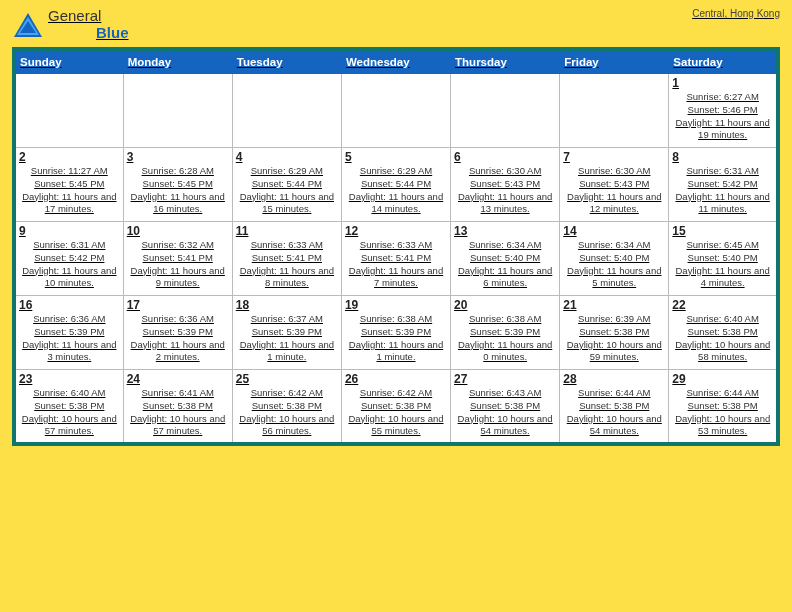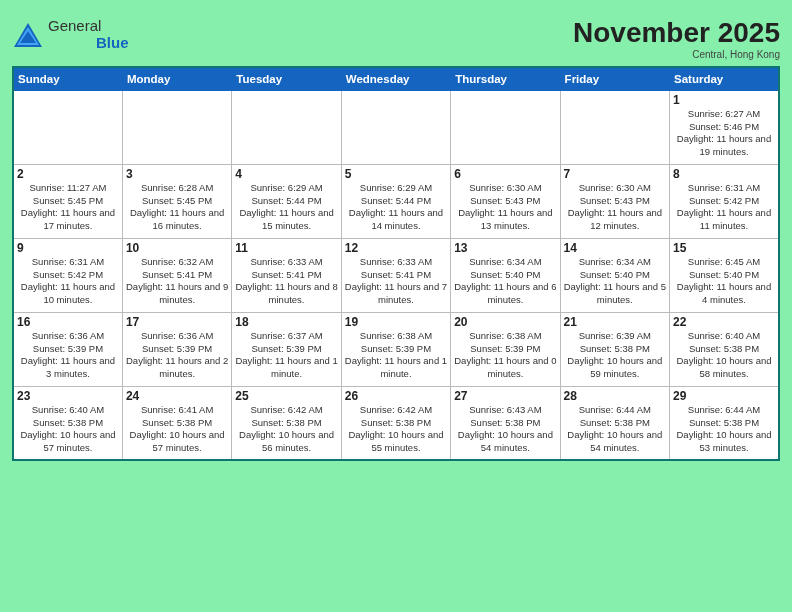--- a/index.html
+++ b/index.html
@@ -7,22 +7,23 @@
       width: 792px;
       height: 612px;
       background: #fff;
       font-family: Arial, sans-serif;
       font-size: 11px;
       overflow: hidden;
     }
     .page {
       width: 792px;
       height: 612px;
-      background: #86efac;
-      padding: 18px 12px 8px 12px;
+      background: #fde047;
+      padding: 8px 12px 8px 12px;
+      text-decoration: underline;
     }
     .header {
       display: flex;
       justify-content: space-between;
       align-items: flex-start;
       margin-bottom: 6px;
     }
     .logo {
       display: flex;
       align-items: center;
@@ -54,21 +55,21 @@
       color: #222;
       line-height: 1.1;
     }
     .subtitle {
       font-size: 10px;
       color: #444;
     }
     .calendar {
       width: 100%;
       border-collapse: collapse;
-      border: 2px solid #0f766e;
+      border: 4px solid #0f766e;
     }
     .calendar th {
       background: #1565c0;
       color: #fff;
       font-size: 11.5px;
       font-weight: bold;
       padding: 5px 4px;
       text-align: left;
       border: 1px solid #1565c0;
     }
@@ -110,21 +111,20 @@
         <polygon points="16,2 30,26 2,26" fill="#1565c0"></polygon>
         <polygon points="16,6 27,24 5,24" fill="#42a5f5"></polygon>
         <polygon points="16,10 24,22 8,22" fill="#1565c0"></polygon>
       </svg>
       <div class="logo-text">
         <span class="logo-general">General</span><br>
         <span class="logo-blue">Blue</span>
       </div>
     </div>
     <div class="title-block">
-      <div class="month-title">November 2025</div>
       <div class="subtitle">Central, Hong Kong</div>
     </div>
   </div>
 
   <table class="calendar">
     <thead>
       <tr>
         <th>Sunday</th>
         <th>Monday</th>
         <th>Tuesday</th>

